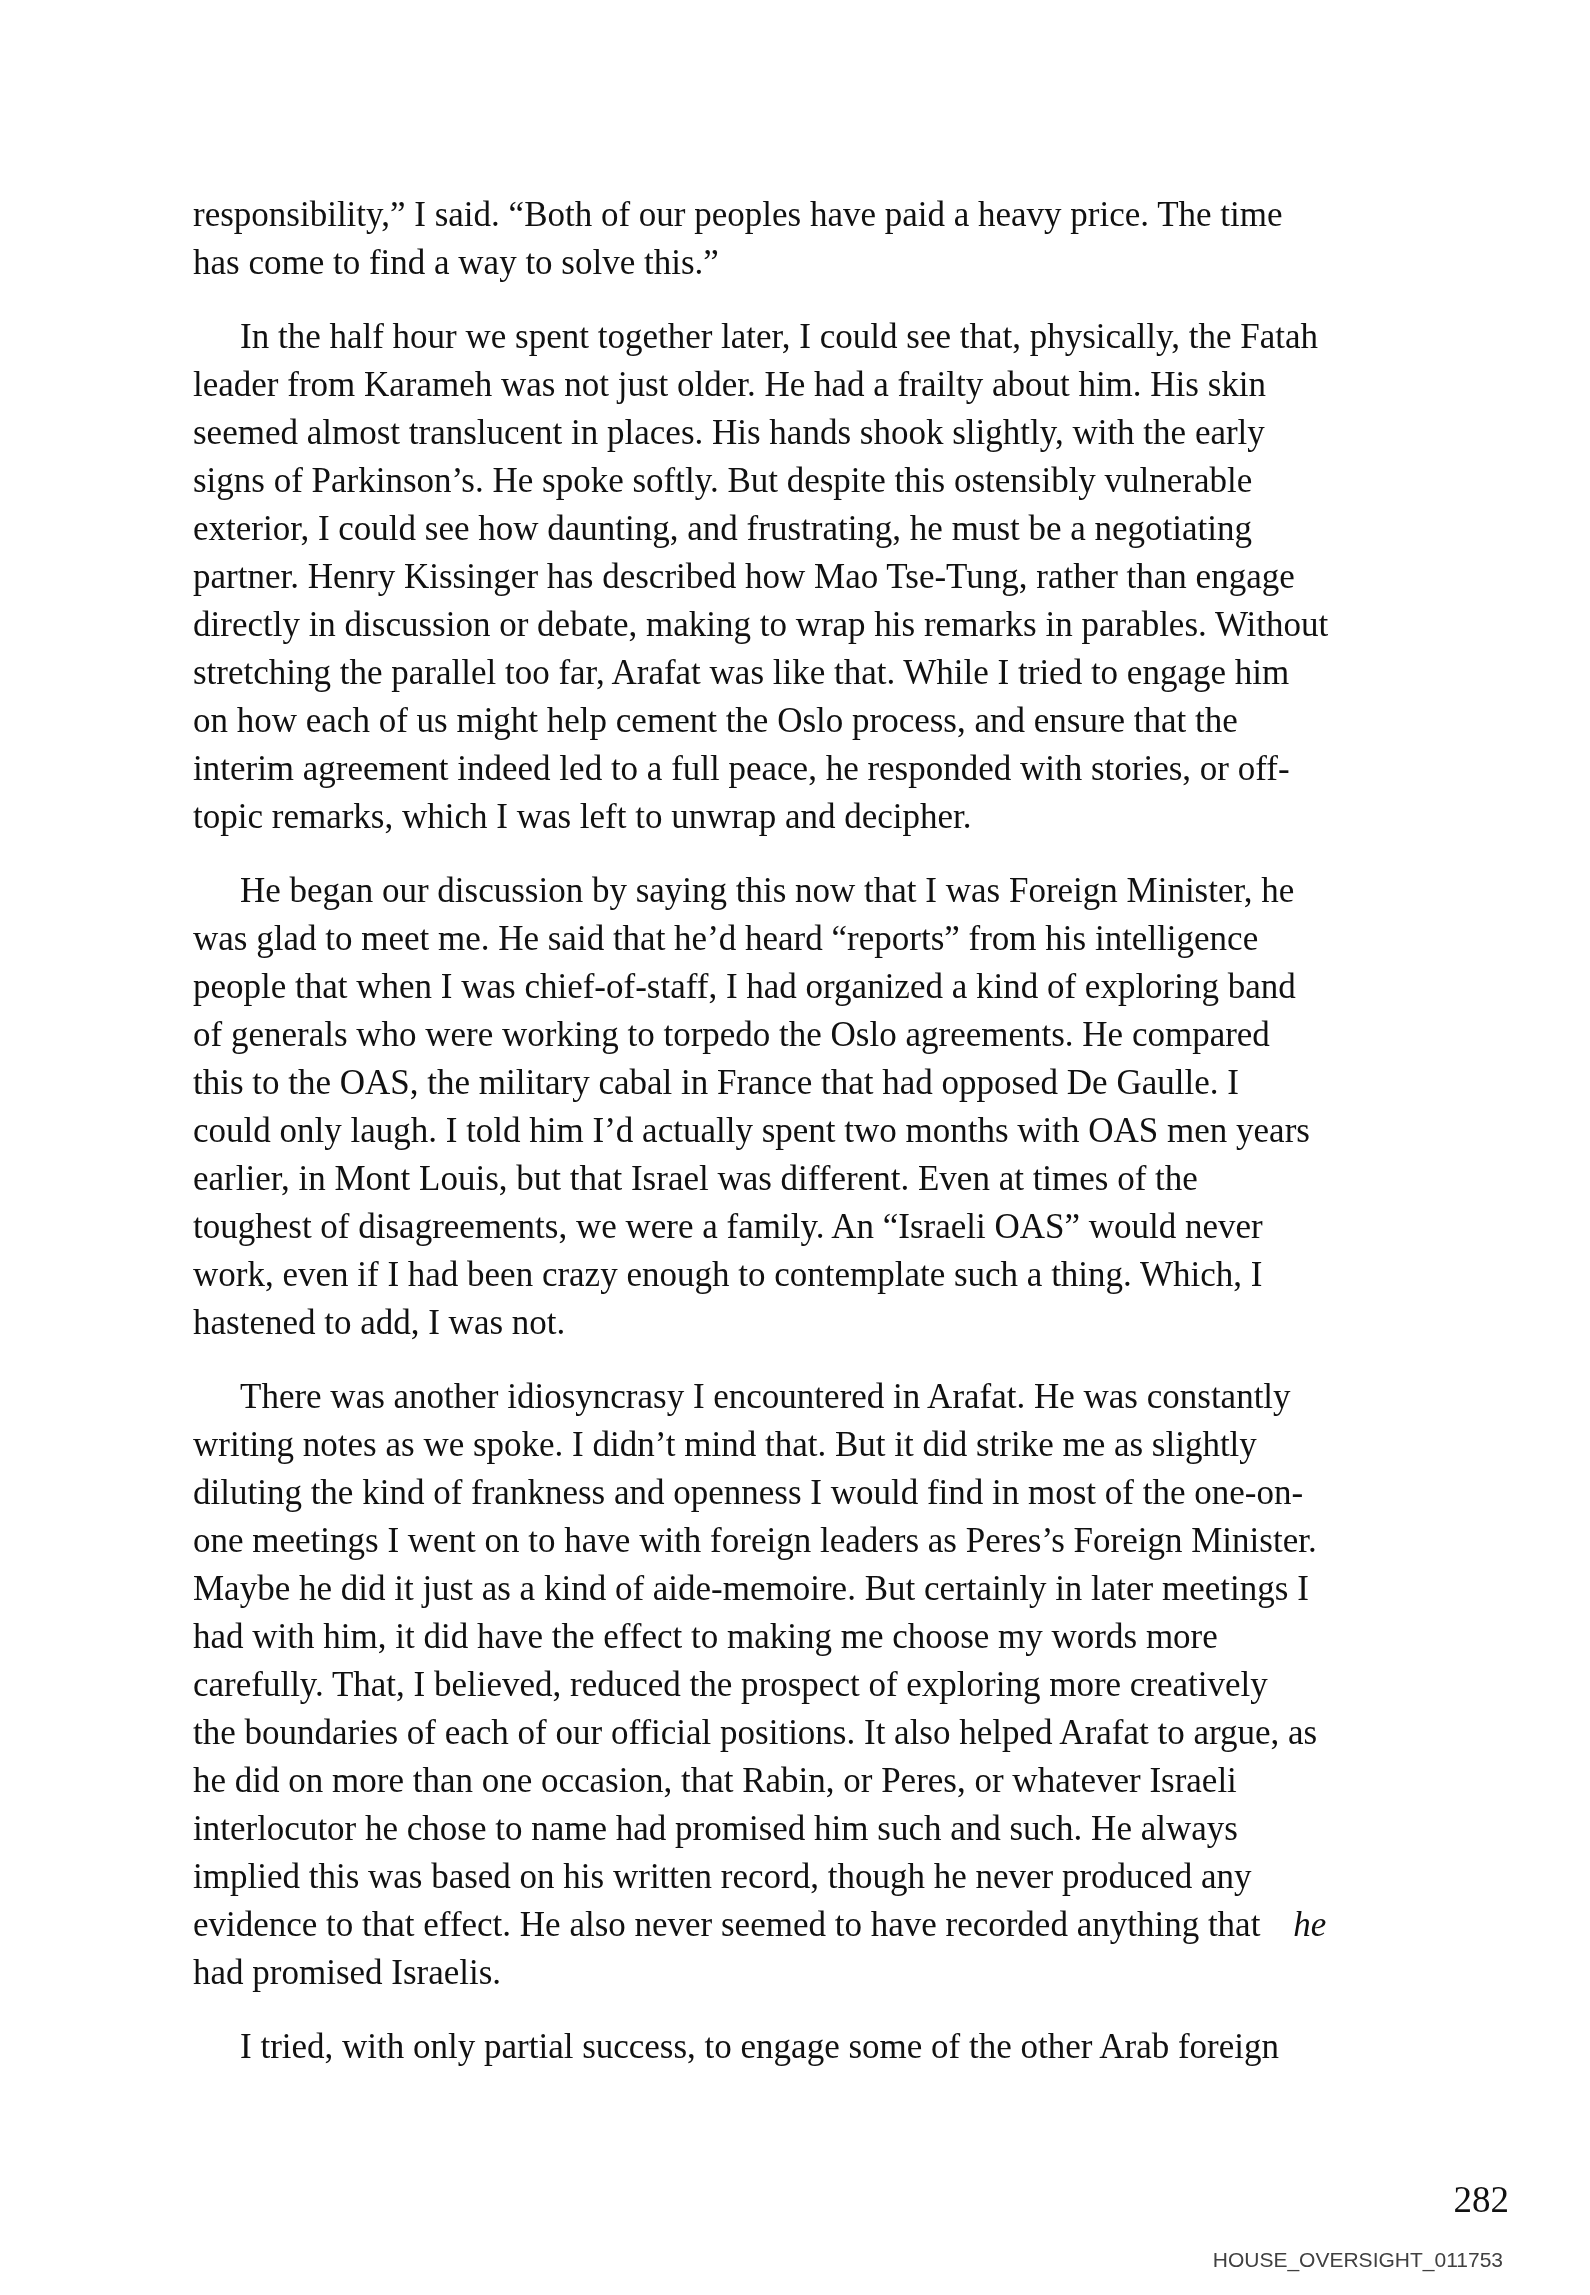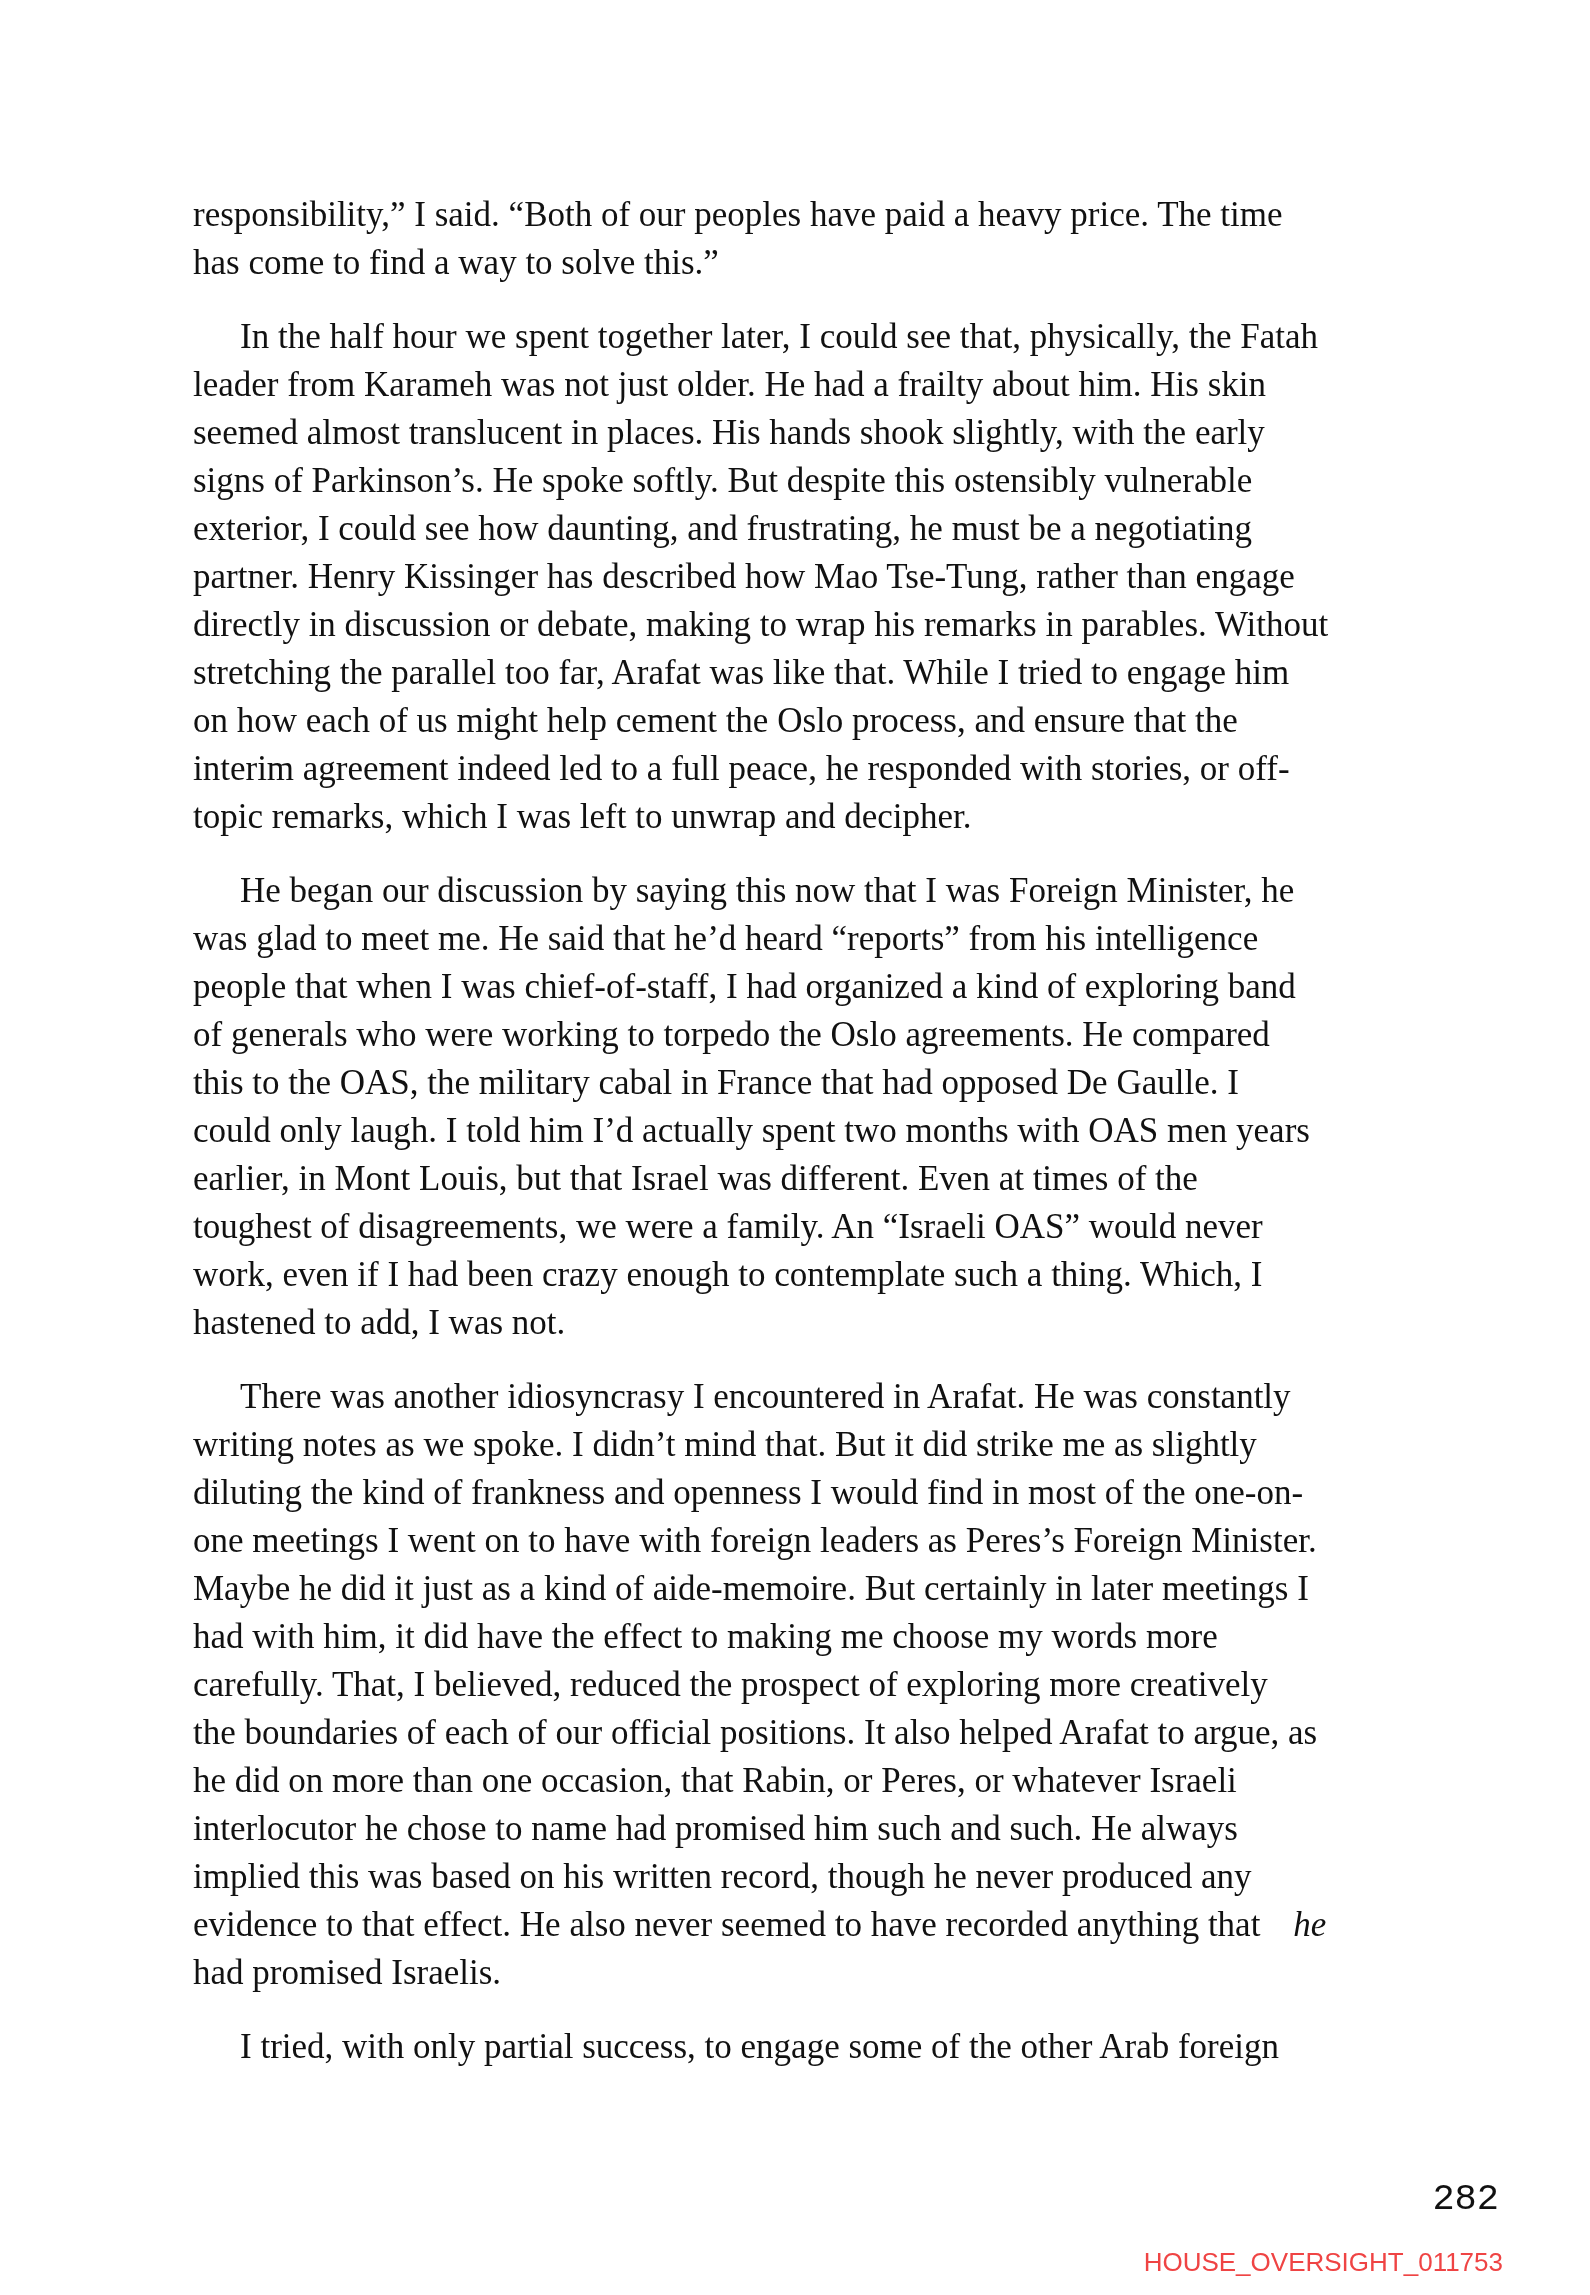--- a/index.html
+++ b/index.html
@@ -7,26 +7,26 @@
   .page { position: absolute; left: 0; top: 0; width: 1561px; height: 2295px; background: #fff; }
   .body-text {
     position: absolute; left: 193px; top: 191px; width: 1219px;
     font-family: "Liberation Serif", serif; font-size: 35px; line-height: 48px;
     color: #111;
   }
   .para { margin: 0 0 26px 0; }
   .line { display: block; white-space: nowrap; }
   .para .line:first-child.indent { padding-left: 47px; }
   .page-number {
-    position: absolute; right: 62px; top: 2181px;
-    font-family: Liberation Mono, monospace; font-size: 37px; line-height: 1; color: #111;
+    position: absolute; right: 52px; top: 2181px;
+    font-family: Liberation Serif, serif; font-size: 37px; line-height: 1; color: #111;
   }
   .footer-id {
     position: absolute; right: 58px; top: 2249px;
-    font-family: "Liberation Sans", sans-serif; font-size: 26px; line-height: 1; color: #ef4444;
+    font-family: "Liberation Sans", sans-serif; font-size: 21px; line-height: 1; color: #404040;
   }
   em { font-style: italic; margin-left: 24px; }
 </style>
 </head>
 <body>
 
 <div class="page">
   <div class="body-text">
 
     <p class="para">

